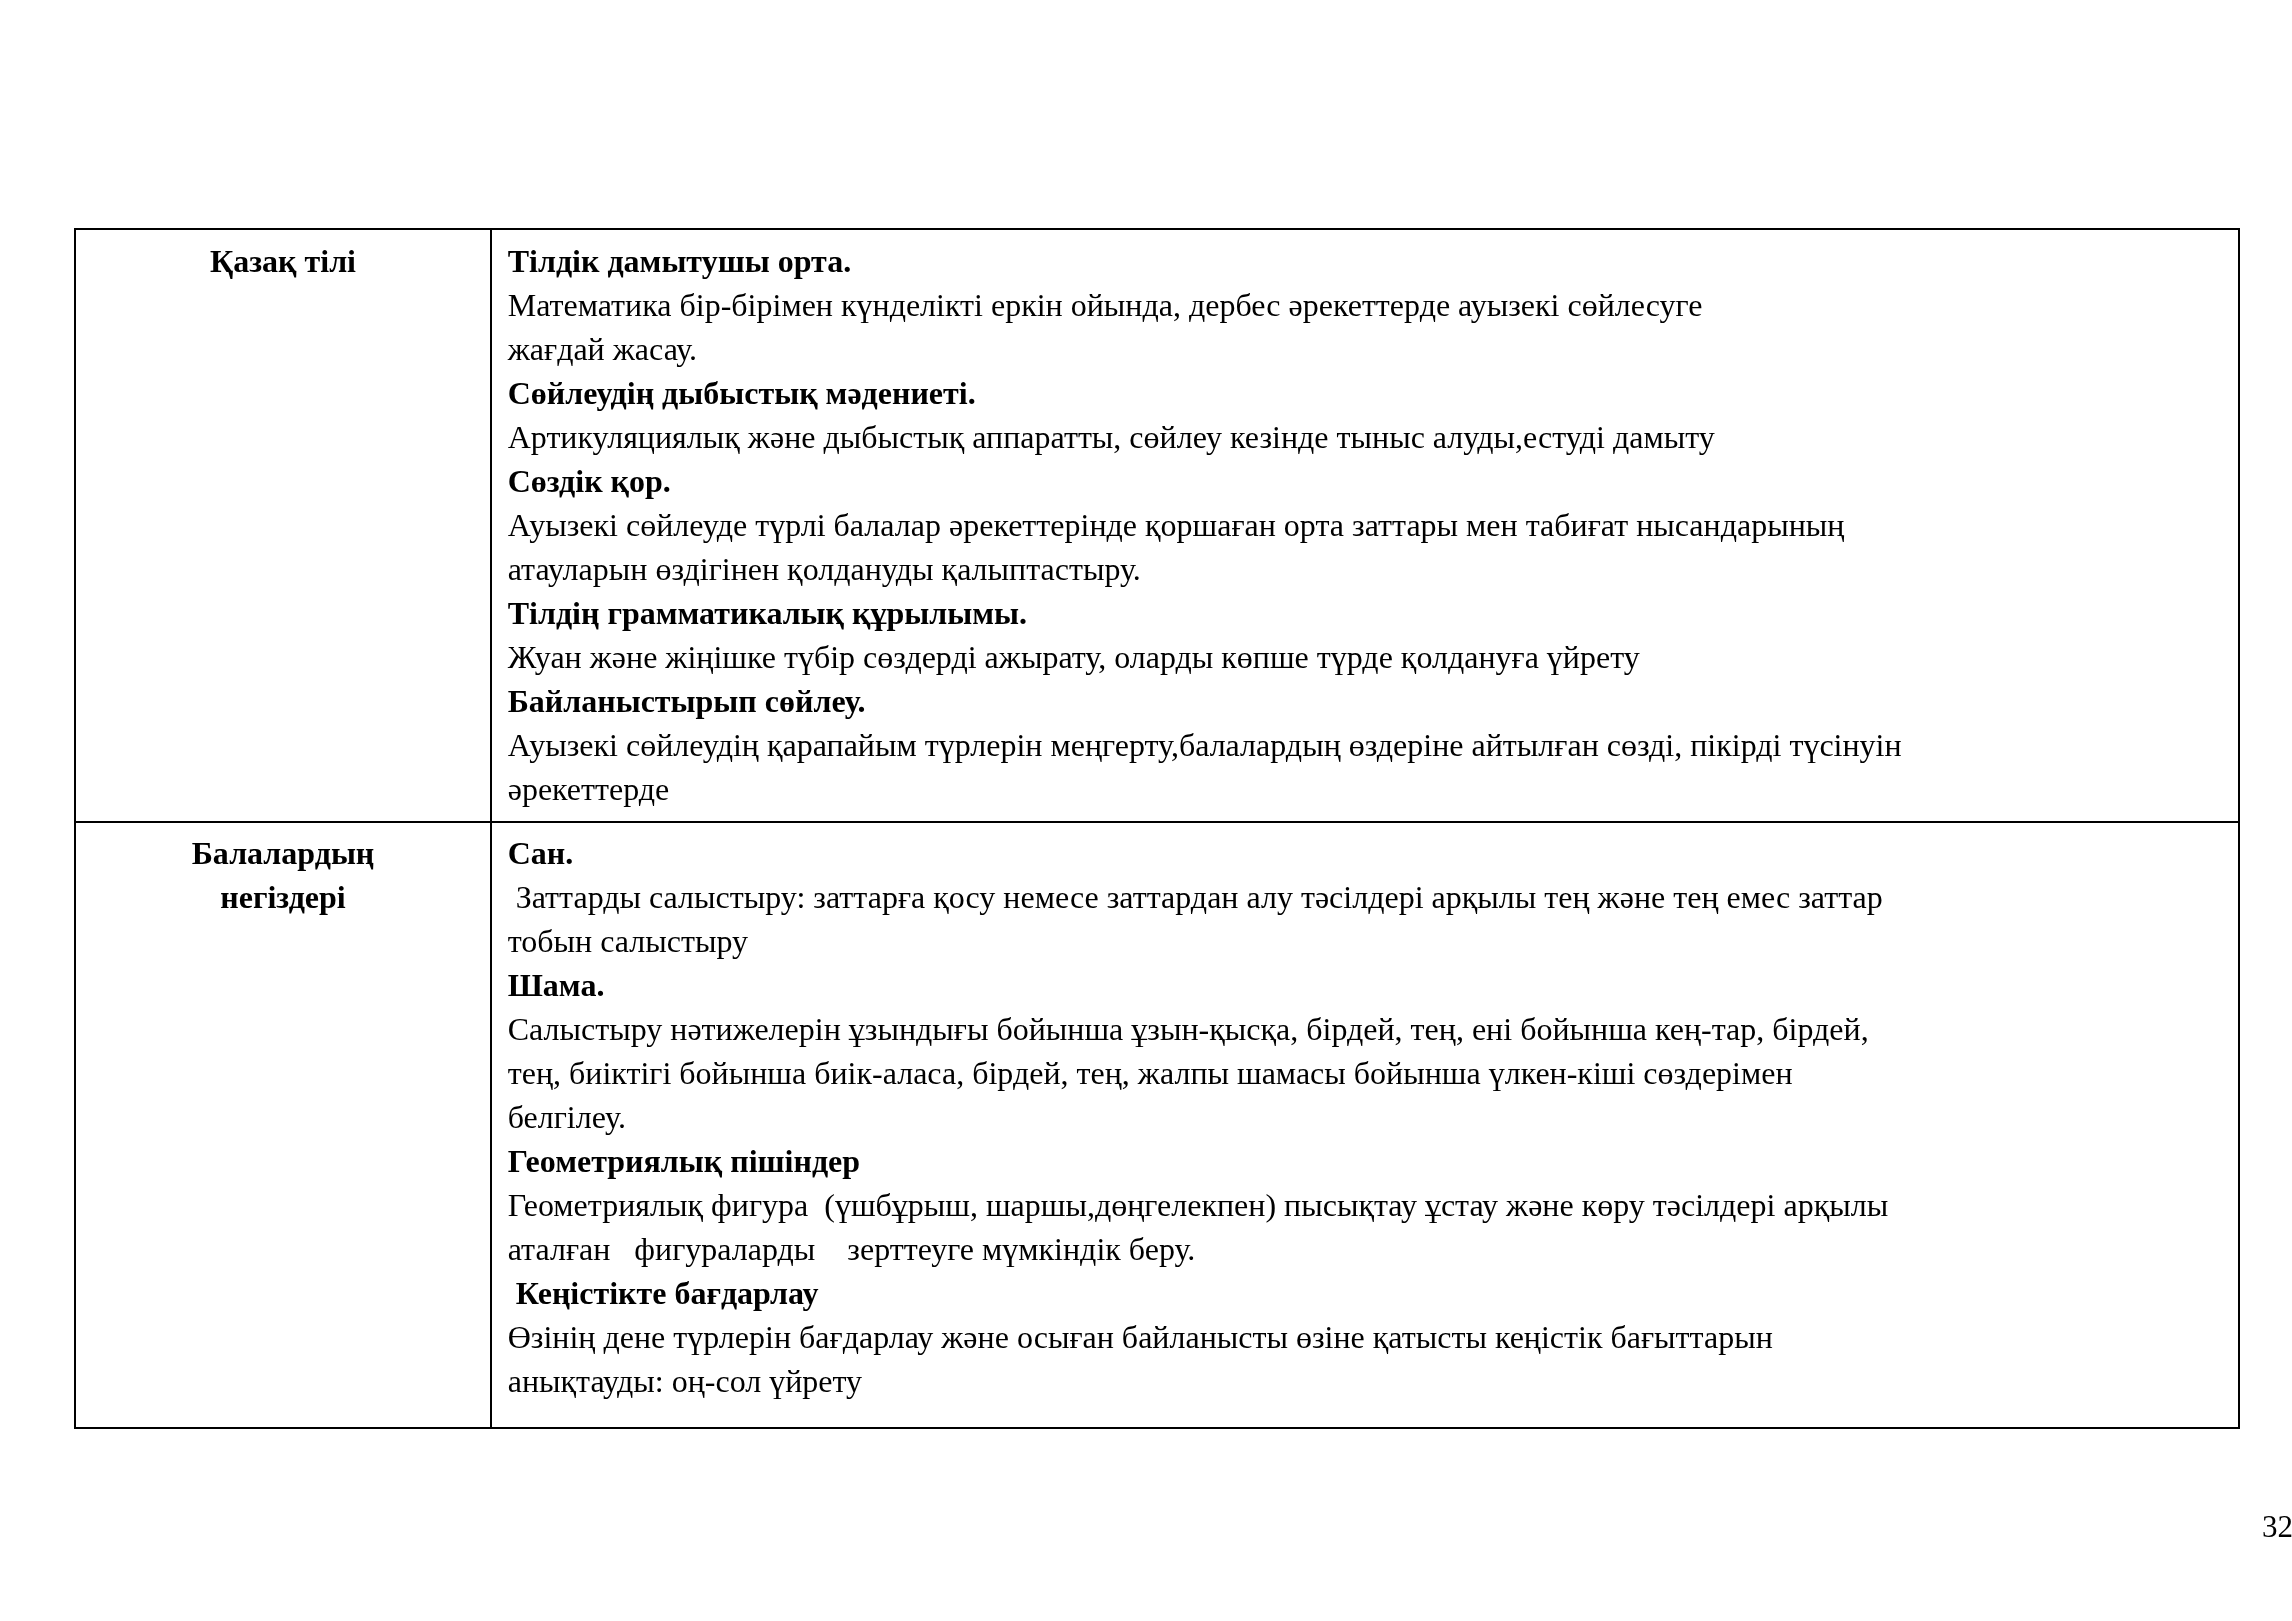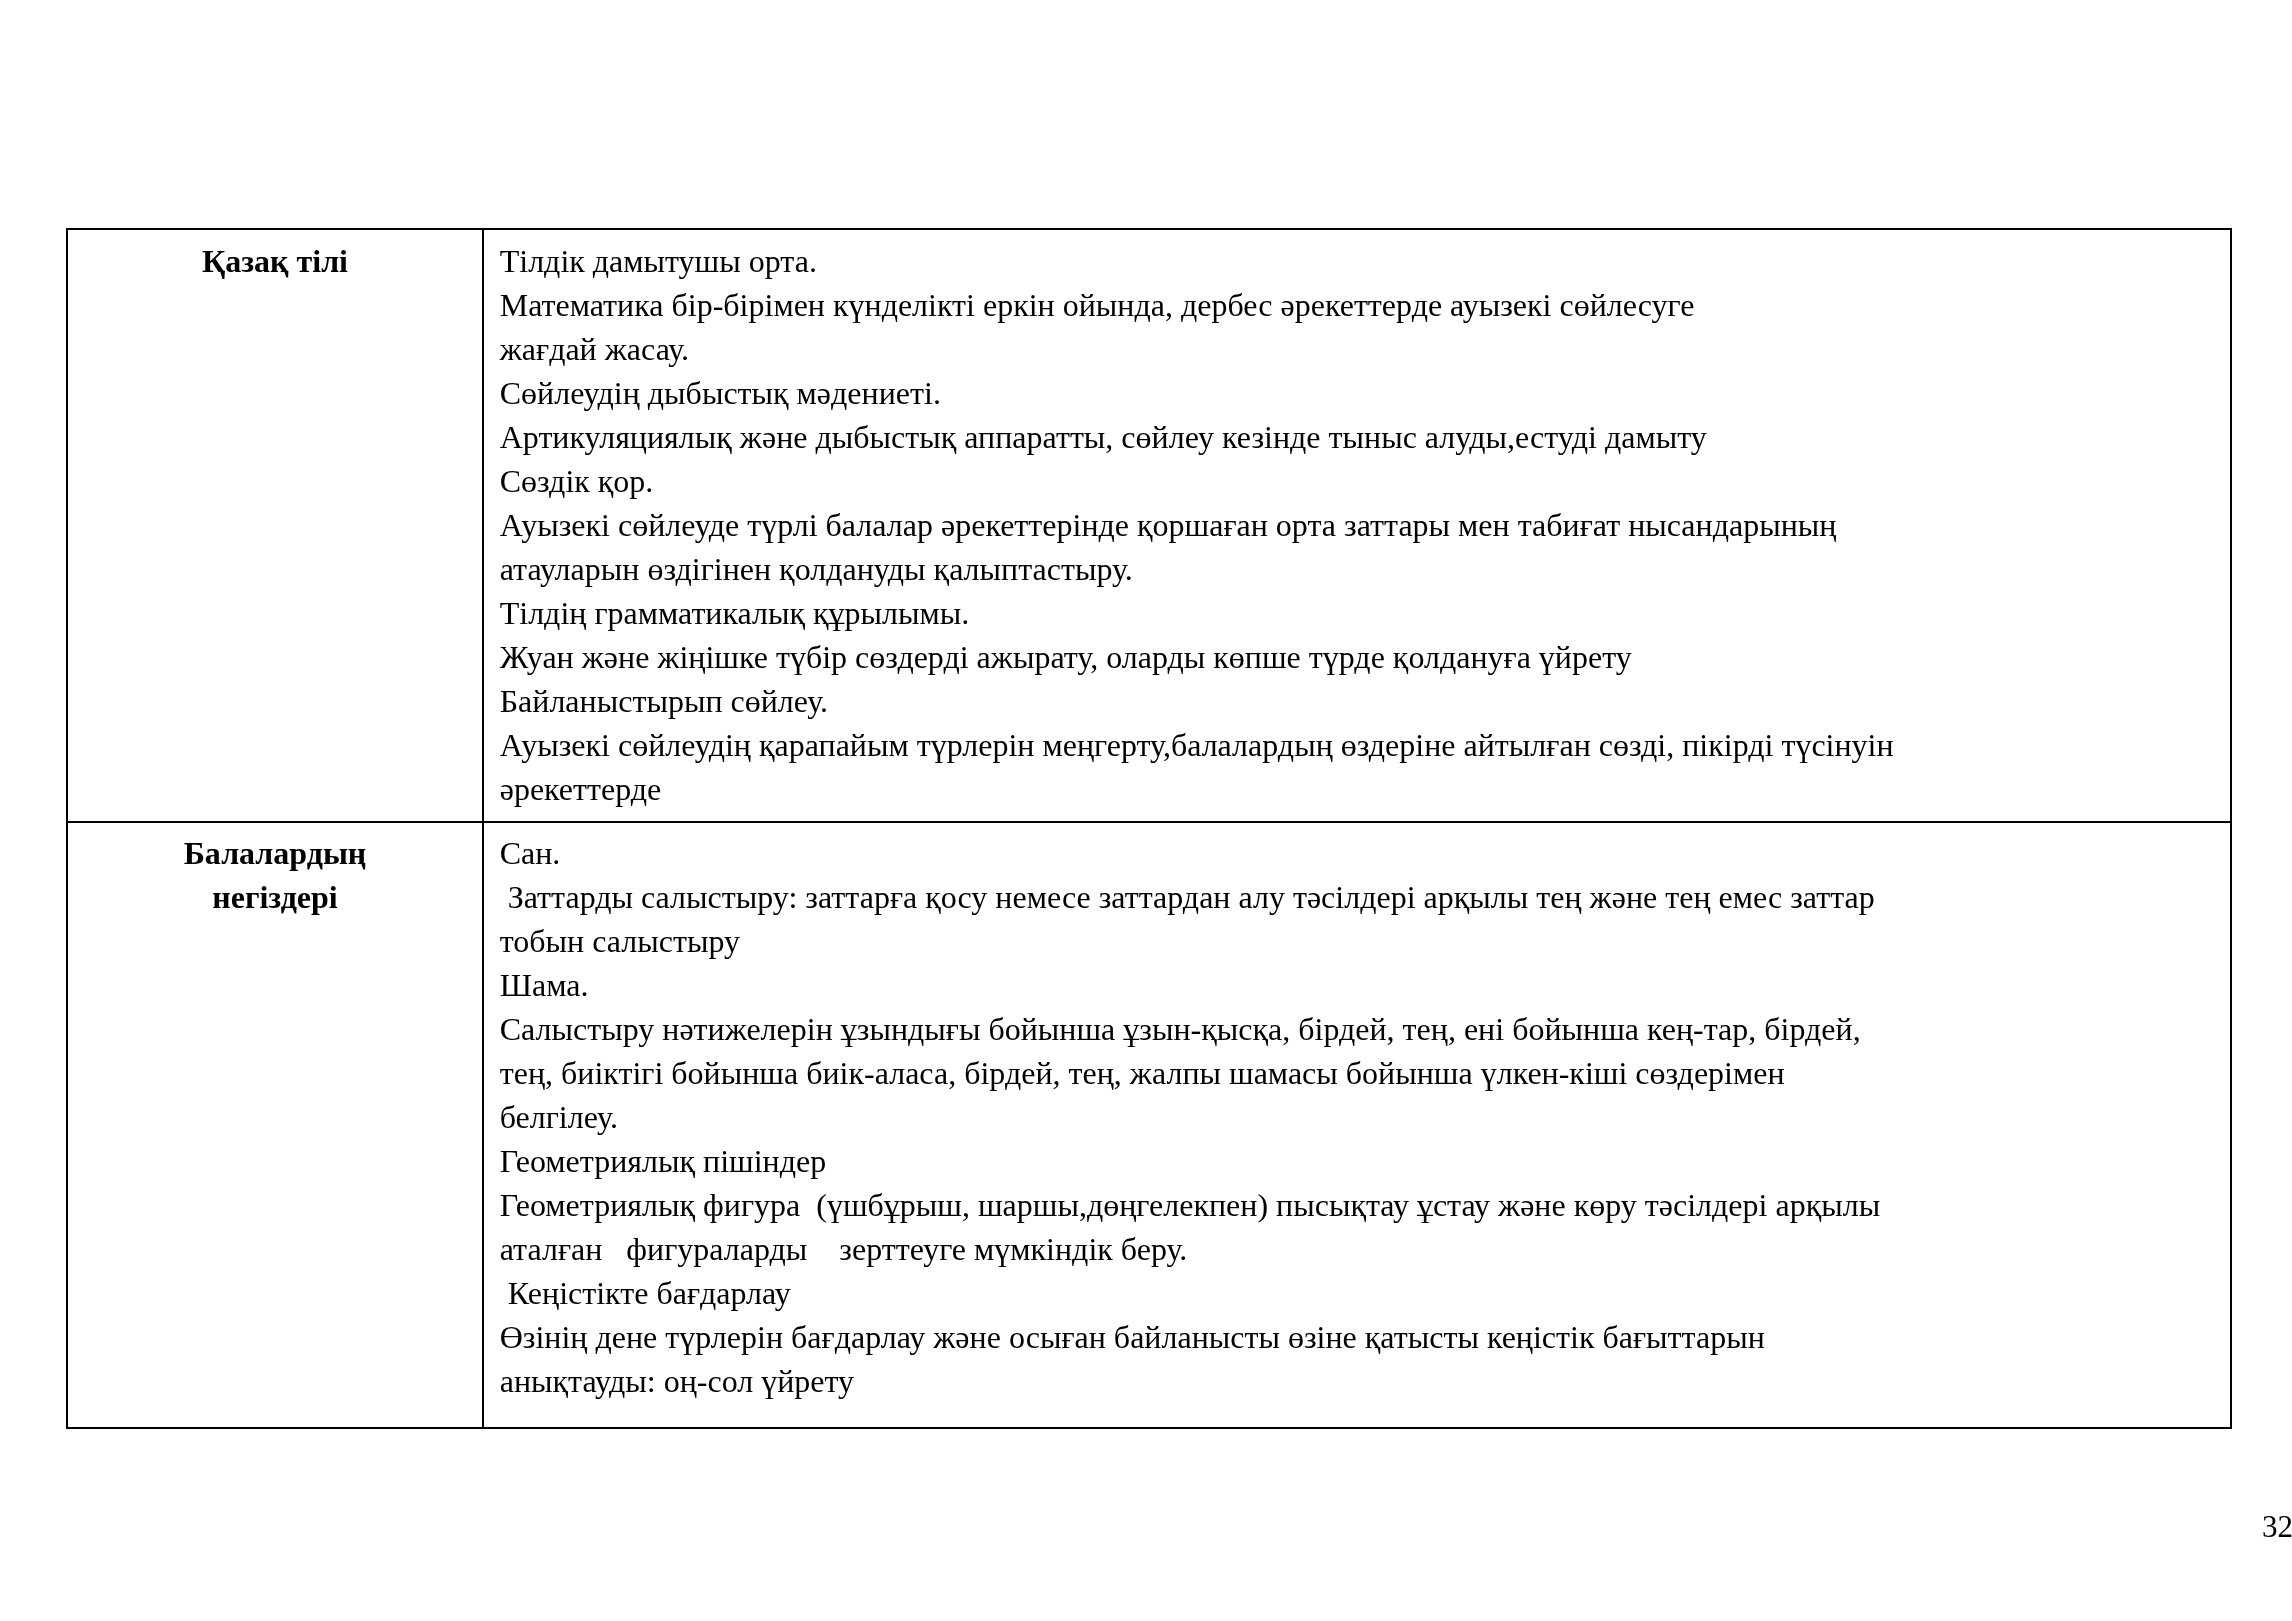--- a/index.html
+++ b/index.html
@@ -10,21 +10,21 @@
   body {
     position: relative;
     width: 2293px;
     height: 1621px;
     font-family: "Liberation Serif", serif;
     color: #000000;
     overflow: hidden;
   }
   .doc-table {
     position: absolute;
-    left: 66px;
+    left: 74px;
     top: 228px;
     width: 2166px;
     border-collapse: collapse;
     table-layout: fixed;
     padding-left: 12px;
   }
   .doc-table td {
     border: 2.9px solid #000000;
     vertical-align: top;
     padding: 8.8px 15.7px 9.8px 15.7px;
@@ -38,21 +38,21 @@
     white-space: pre-line;
   }
   .content-cell {
     text-align: left;
   }
   .content-line {
     white-space: pre-wrap;
     word-break: normal;
   }
   .content-line.bold {
-    font-weight: normal;
+    font-weight: bold;
   }
   
   .doc-table tr:nth-child(2) td {
     padding-bottom: 23.5px;
   }
   .page-number {
     position: absolute;
     top: 1507px;
     left: 0;
     width: 100%;

